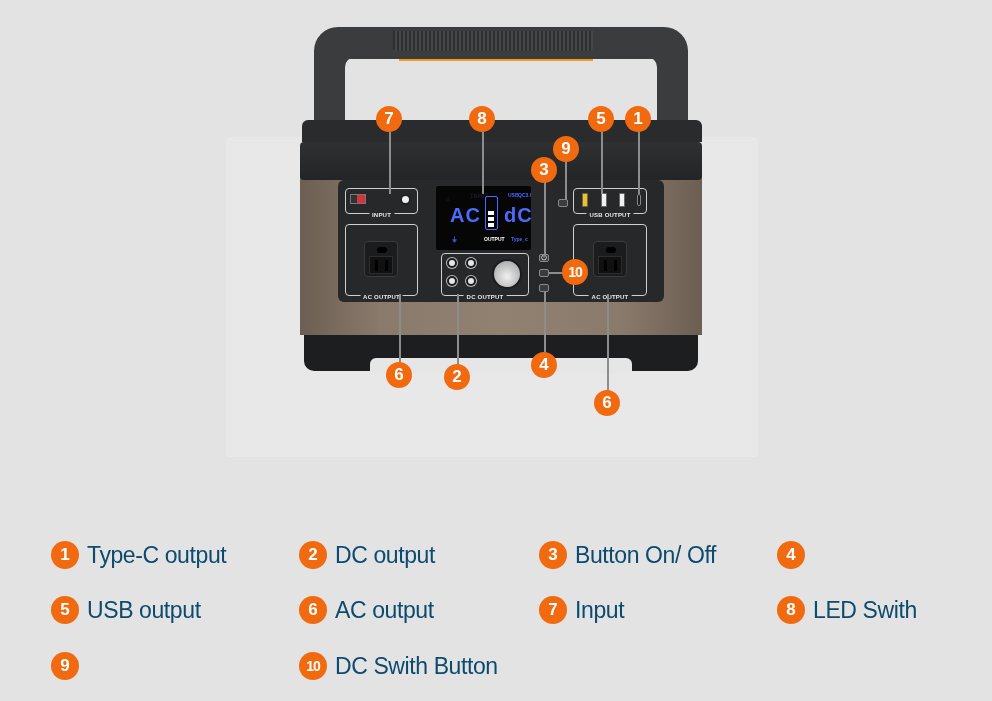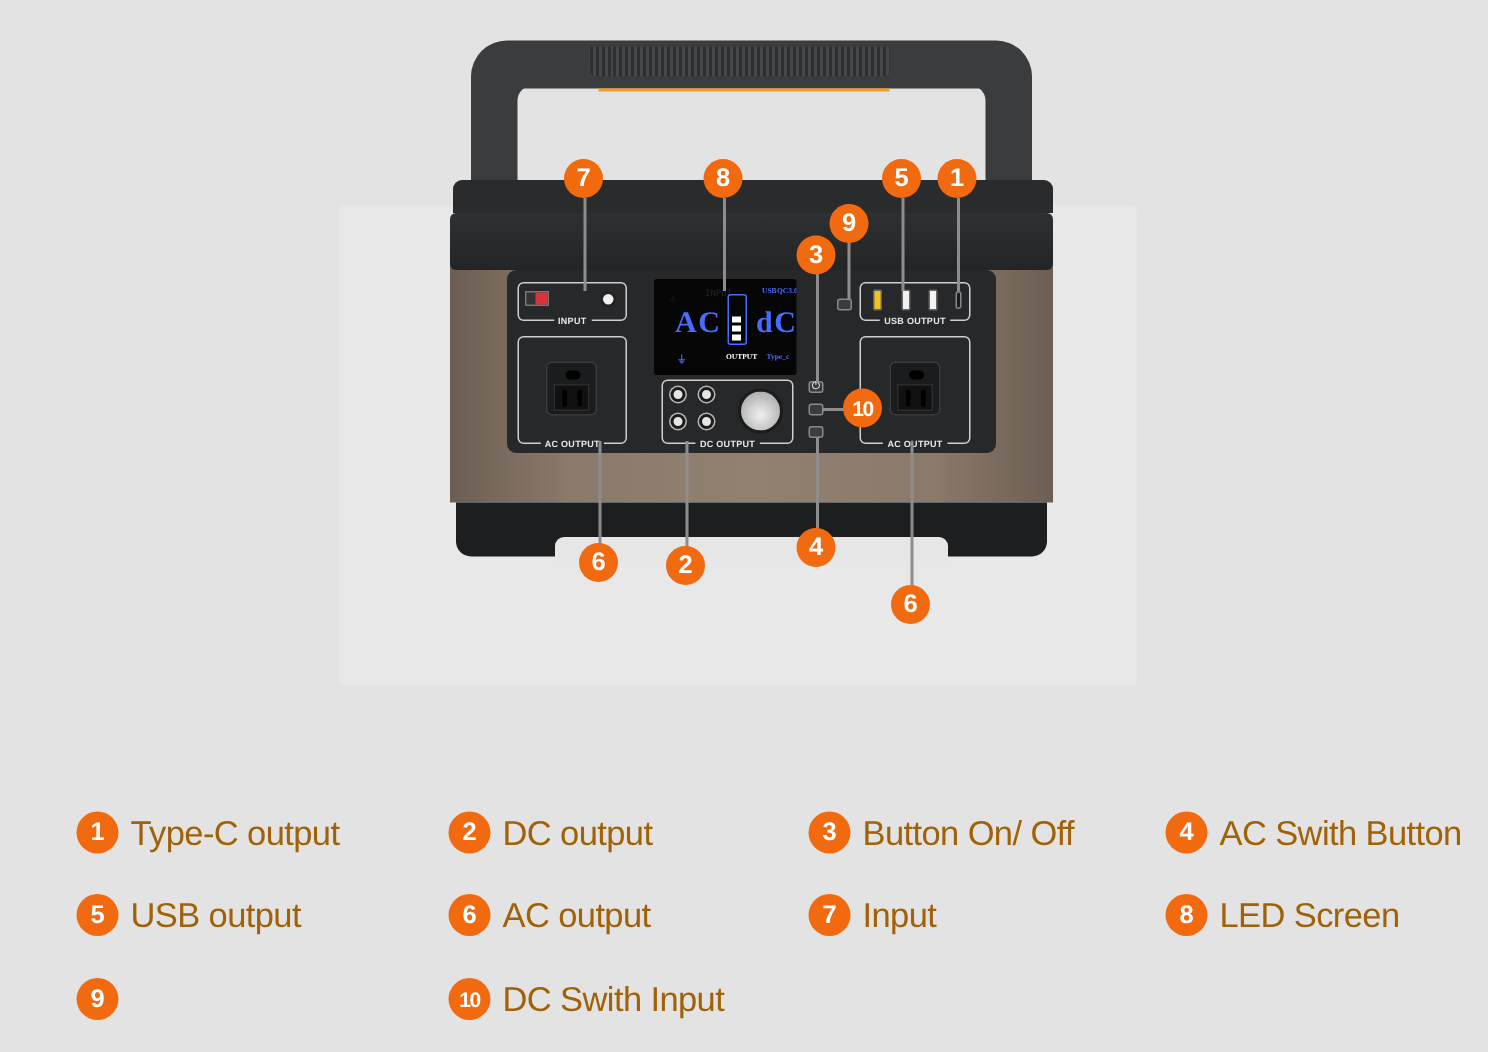--- a/index.html
+++ b/index.html
@@ -26,21 +26,21 @@
   .panel { position: absolute; left: 338px; top: 180px; width: 326px; height: 122px; background: #27282a; border-radius: 6px; }
   .sub { position: absolute; border: 1.5px solid #cfcfcf; border-radius: 4px; }
   .sub-label { position: absolute; bottom: -5px; left: 50%; transform: translateX(-50%); font-size: 6px; font-weight: bold; color: #e8e8e8; background: #27282a; padding: 0 3px; white-space: nowrap; letter-spacing: 0.2px; }
 
   .outlet { position: absolute; width: 34px; height: 36px; background: #1b1c1d; border-radius: 4px; border: 1px solid #3a3b3d; }
   .outlet .slot-round { position: absolute; left: 12px; top: 5px; width: 10px; height: 6px; background: #000; border-radius: 3px; }
   .outlet .plate { position: absolute; left: 4px; top: 14px; width: 24px; height: 18px; background: #111; border: 1px solid #2c2d2e; }
   .outlet .pin { position: absolute; top: 3px; width: 3px; height: 11px; background: #000; }
 
   .lcd { position: absolute; left: 436px; top: 186px; width: 95px; height: 64px; background: #060607; border-radius: 2px; overflow: hidden; }
-  .lcd-text { position: absolute; color: #4a6bff; font-family: Liberation Serif, serif; font-weight: bold; }
+  .lcd-text { position: absolute; color: #4a6bff; font-family: Liberation Sans, sans-serif; font-weight: bold; }
   .lcd-dim { position: absolute; color: #1f2430; font-size: 6px; font-family: "DejaVu Sans Mono", monospace; }
 
   .dc-port { position: absolute; width: 10px; height: 10px; border-radius: 50%; background: #e6e6e6; border: 2px solid #1b1c1d; box-shadow: 0 0 0 1px #bbb; }
   .cig { position: absolute; left: 492px; top: 259px; width: 30px; height: 30px; border-radius: 50%; background: radial-gradient(circle at 50% 60%, #f0f0f0, #9a9a9a); border: 2px solid #1b1c1d; }
 
   .btn-small { position: absolute; width: 10px; height: 8px; background: #3b3c3e; border: 1px solid #8a8a8a; border-radius: 2px; }
   .usb-a { position: absolute; top: 193px; width: 6px; height: 14px; border-radius: 1px; background: #f2f2f2; border: 1px solid #666; }
   .usb-a.qc { background: #f2c21b; }
   .usb-c { position: absolute; left: 637px; top: 194px; width: 4px; height: 12px; border-radius: 2px; background: #1b1c1d; border: 1px solid #888; }
 
@@ -51,21 +51,21 @@
   
   .leader { position: absolute; width: 1.5px; background: #8d8d8d; }
   .callout { position: absolute; width: 26px; height: 26px; border-radius: 50%; background: #f26a0f; color: #fff; font-weight: bold; font-size: 17px; display: flex; align-items: center; justify-content: center; font-family: "Liberation Sans", sans-serif; }
   .callout.two { font-size: 14px; letter-spacing: -1px; }
 
   
   .legend { position: absolute; left: 0; top: 0; width: 992px; height: 701px; pointer-events: none; }
   .legend-item { position: absolute; display: flex; align-items: center; pointer-events: auto; }
   .legend-badge { width: 28px; height: 28px; border-radius: 50%; background: #f26a0f; color: #fff; font-weight: bold; font-size: 17px; display: flex; align-items: center; justify-content: center; margin-right: 8px; flex-shrink: 0; }
   .legend-badge.two { font-size: 14px; letter-spacing: -1px; }
-  .legend-text { color: #a16207; font-size: 23px; white-space: nowrap; letter-spacing: -0.4px; }
+  .legend-text { color: #0c4a6e; font-size: 23px; white-space: nowrap; letter-spacing: -0.4px; }
 </style>
 </head>
 <body>
 
 <div class="stage">
   <div class="photo-bg"></div>
 
   <div class="handle-outer"></div>
   <div class="handle-inner"></div>
   <div class="handle-top-bar"></div>
@@ -182,40 +182,39 @@
   <div class="legend-item" style="left:299px;top:541px;">
     <span class="legend-badge">2</span>
     <span class="legend-text">DC output</span>
   </div>
   <div class="legend-item" style="left:539px;top:541px;">
     <span class="legend-badge">3</span>
     <span class="legend-text">Button On/ Off</span>
   </div>
   <div class="legend-item" style="left:777px;top:541px;">
     <span class="legend-badge">4</span>
-    <span class="legend-text">AC Swith Button</span>
   </div>
 
   <div class="legend-item" style="left:51px;top:596px;">
     <span class="legend-badge">5</span>
     <span class="legend-text">USB output</span>
   </div>
   <div class="legend-item" style="left:299px;top:596px;">
     <span class="legend-badge">6</span>
     <span class="legend-text">AC output</span>
   </div>
   <div class="legend-item" style="left:539px;top:596px;">
     <span class="legend-badge">7</span>
     <span class="legend-text">Input</span>
   </div>
   <div class="legend-item" style="left:777px;top:596px;">
     <span class="legend-badge">8</span>
-    <span class="legend-text">LED Screen</span>
+    <span class="legend-text">LED Swith</span>
   </div>
 
   <div class="legend-item" style="left:51px;top:652px;">
     <span class="legend-badge">9</span>
   </div>
   <div class="legend-item" style="left:299px;top:652px;">
     <span class="legend-badge two">10</span>
-    <span class="legend-text">DC Swith Input</span>
+    <span class="legend-text">DC Swith Button</span>
   </div>
 </div>
 
 </body></html>

